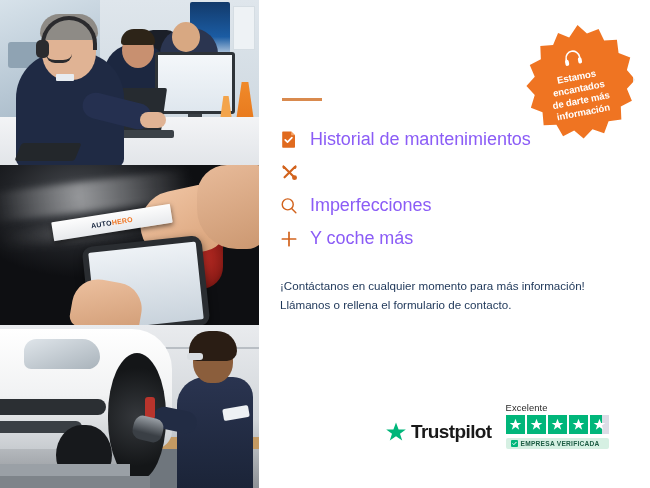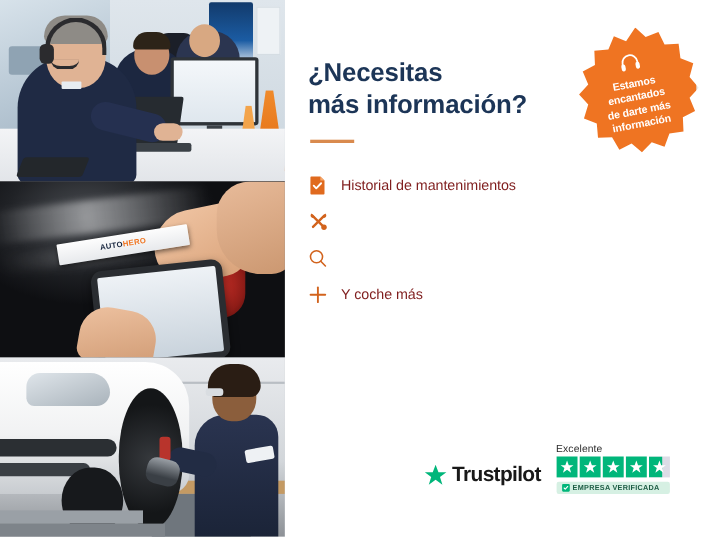--- a/index.html
+++ b/index.html
@@ -327,21 +327,21 @@
   .feature {
     display: flex; align-items: center;
     height: 33px; margin-bottom: 0px;
   }
   .feat-icon {
     width: 30px; flex: 0 0 30px;
     display: flex; align-items: center; justify-content: flex-start;
     color: #d2631d;
   }
   .feat-label {
-    font-size: 13px; color: #7f1d1d; font-weight: 400;
+    font-size: 18px; color: #8b5cf6; font-weight: 400;
     letter-spacing: -.05px;
   }
 
   .contact {
     margin-top: 22px;
     font-size: 11.6px; line-height: 1.62; color: #1c3557;
     max-width: 345px;
   }
 
   
@@ -494,22 +494,21 @@
       <div class="p3-arm"></div>
       <div class="p3-tool"></div>
       <div class="p3-glove"></div>
     </div>
 
   </div>
 
   <div class="content">
 
     <h1 class="headline">
-      <span>¿Necesitas</span><br>
-      <span>más información?</span>
+      <br>
     </h1>
 
     <div class="rule"></div>
 
     <div class="features">
 
       <div class="feature">
         <span class="feat-icon">
           <svg width="17" height="19" viewBox="0 0 17 19">
             <path d="M3 1.5h8.2L15 5.2V17a.8.8 0 0 1-.8.8H3a.8.8 0 0 1-.8-.8V2.3A.8.8 0 0 1 3 1.5z" fill="#e06a1e"></path>
@@ -534,37 +533,42 @@
         </span>
       </div>
 
       <div class="feature">
         <span class="feat-icon">
           <svg width="18" height="18" viewBox="0 0 20 20">
             <circle cx="8.6" cy="8.2" r="6.1" fill="none" stroke="#d2631d" stroke-width="1.6"></circle>
             <path d="M12.9 12.8 17.6 17.6" stroke="#d2631d" stroke-width="1.6" stroke-linecap="round"></path>
           </svg>
         </span>
+        <span class="feat-label">Imperfecciones</span>
       </div>
 
 
       <div class="feature">
         <span class="feat-icon">
           <svg width="18" height="18" viewBox="0 0 20 20">
             <g stroke="#d2631d" stroke-width="1.9" stroke-linecap="round">
               <path d="M10 2.6v14.8"></path>
               <path d="M2.6 10h14.8"></path>
             </g>
           </svg>
         </span>
         <span class="feat-label">Y coche más</span>
       </div>
 
     </div>
 
+    <p class="contact">
+      <span>¡Contáctanos en cualquier momento para más información!</span><br>
+      <span>Llámanos o rellena el formulario de contacto.</span>
+    </p>
 
     <div class="badge">
       <div class="badge-star"></div>
       <div class="badge-inner">
         <span class="badge-head">
           <svg width="19" height="17" viewBox="0 0 22 20">
             <path d="M3 12V10a8 8 0 0 1 16 0v2" fill="none" stroke="#fff" stroke-width="1.9" stroke-linecap="round"></path>
             <rect x="1.1" y="10.6" width="4.4" height="7.4" rx="2.2" fill="#fff"></rect>
             <rect x="16.5" y="10.6" width="4.4" height="7.4" rx="2.2" fill="#fff"></rect>
           </svg>

